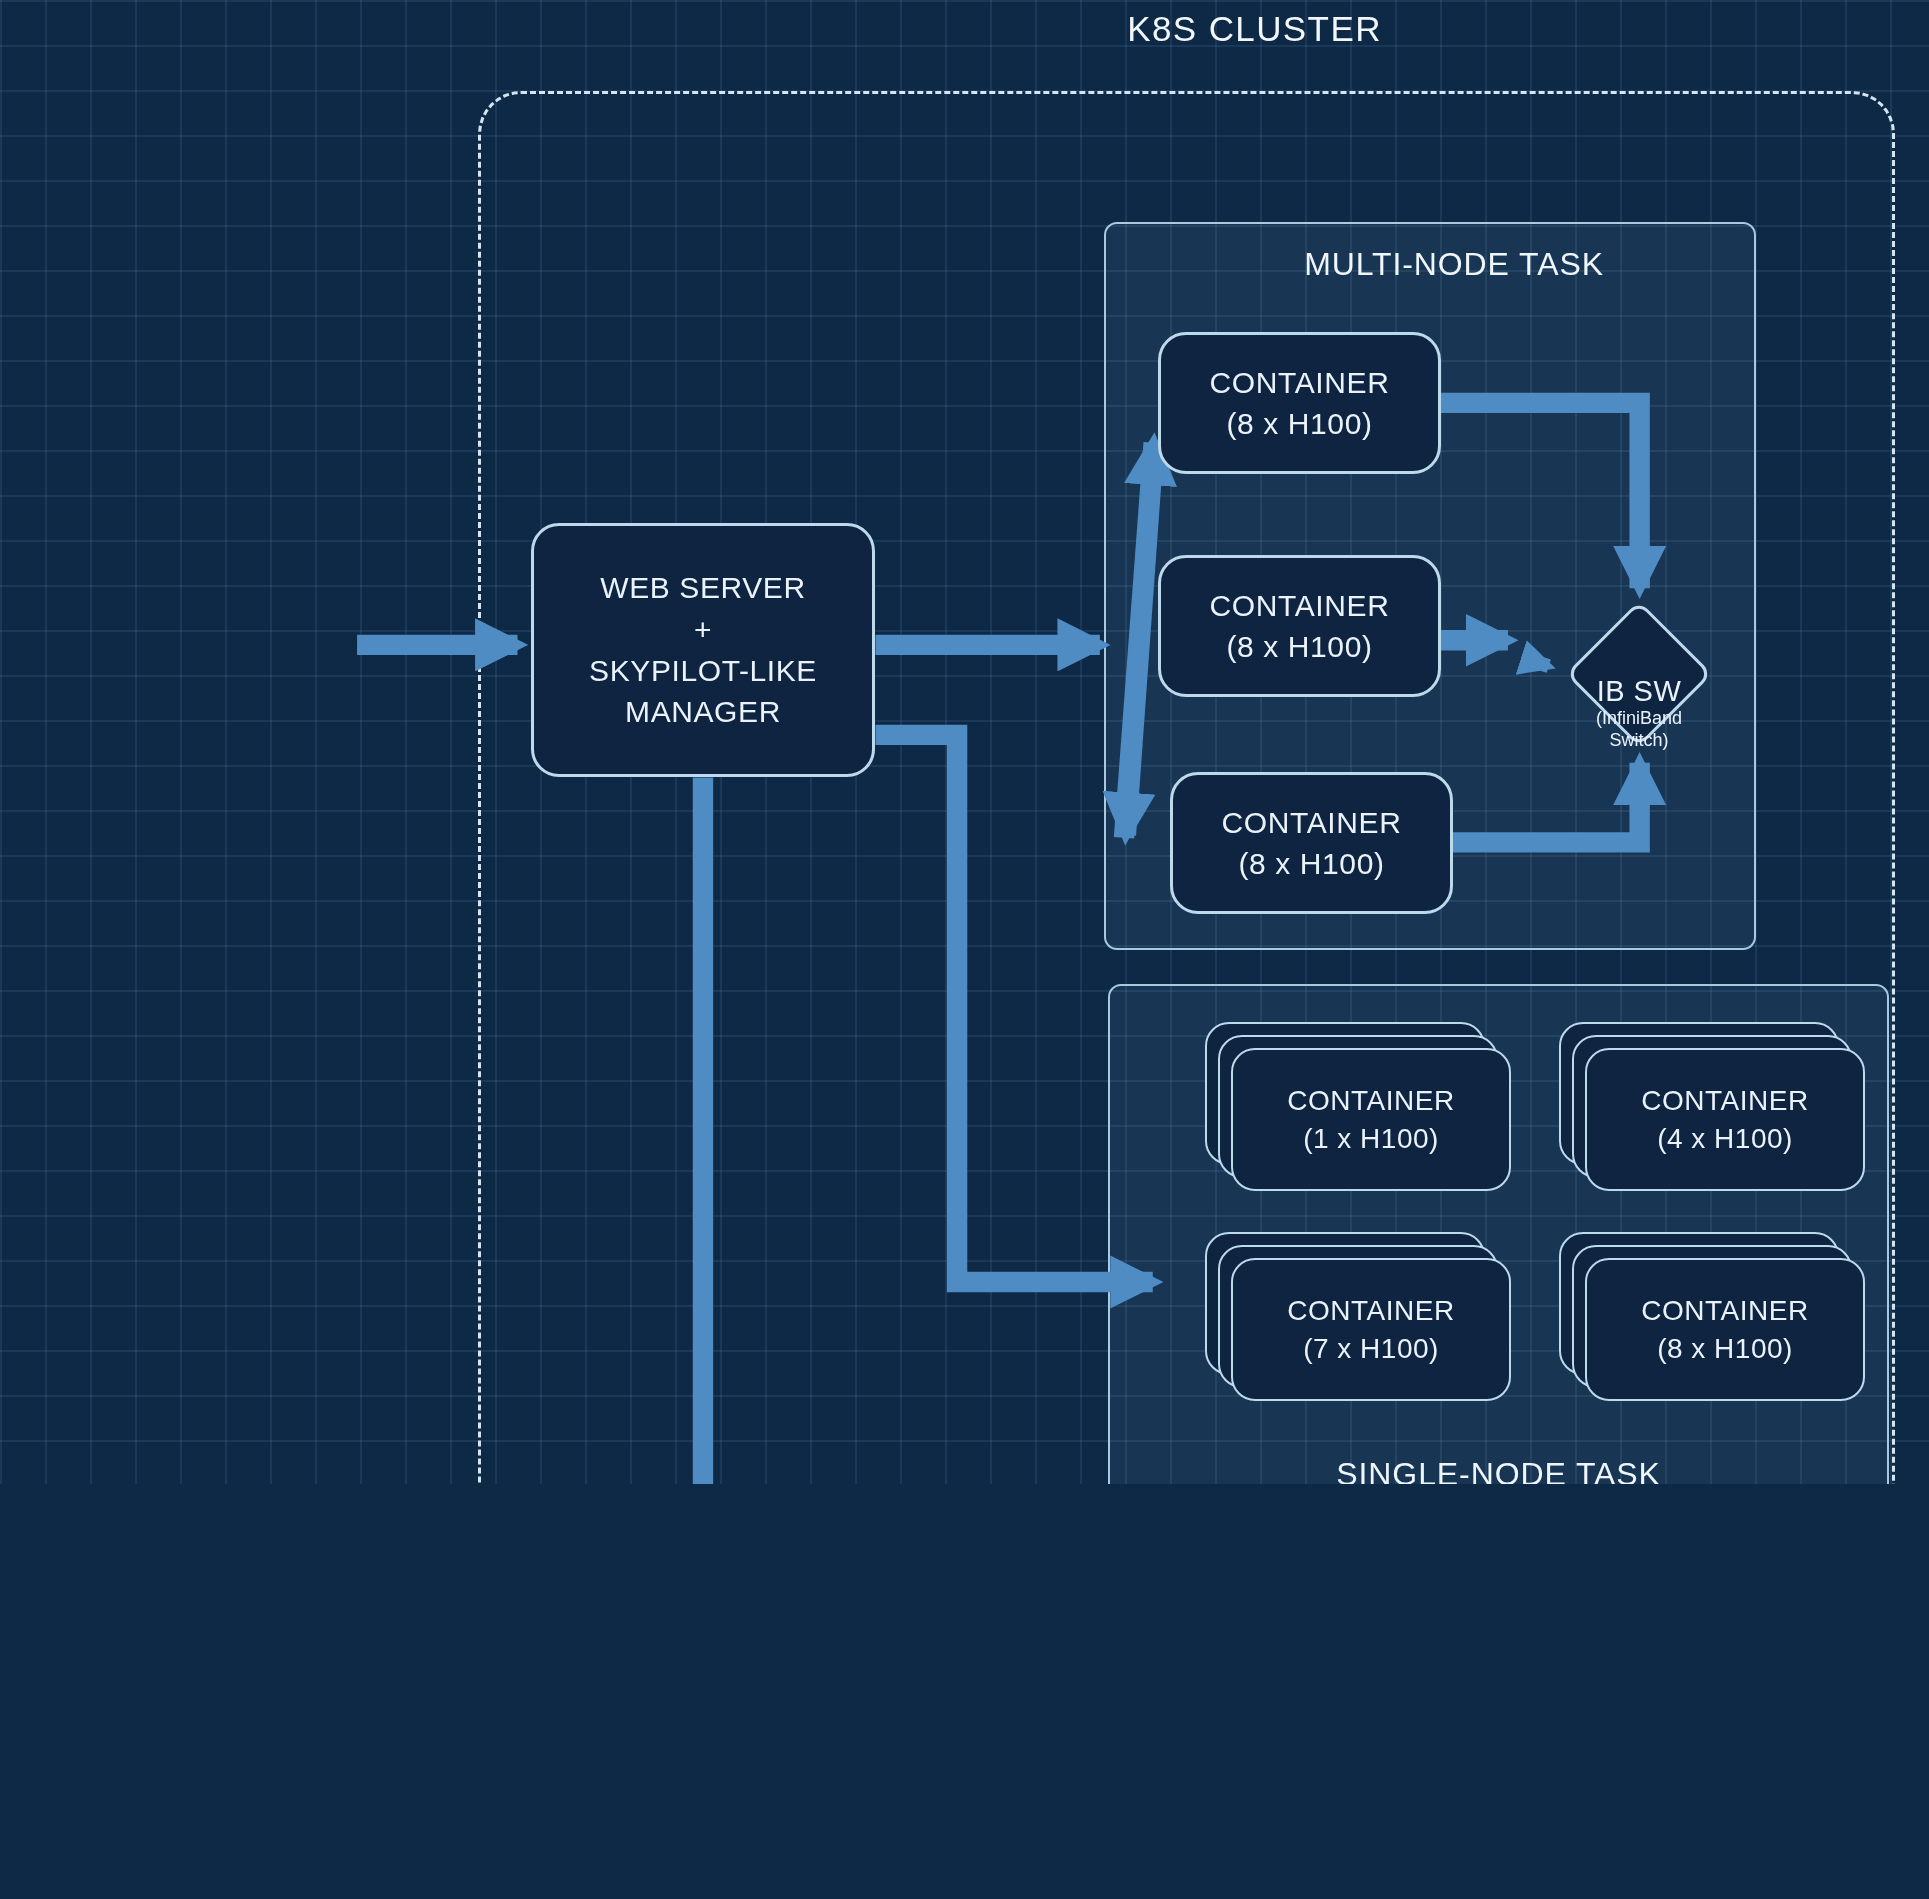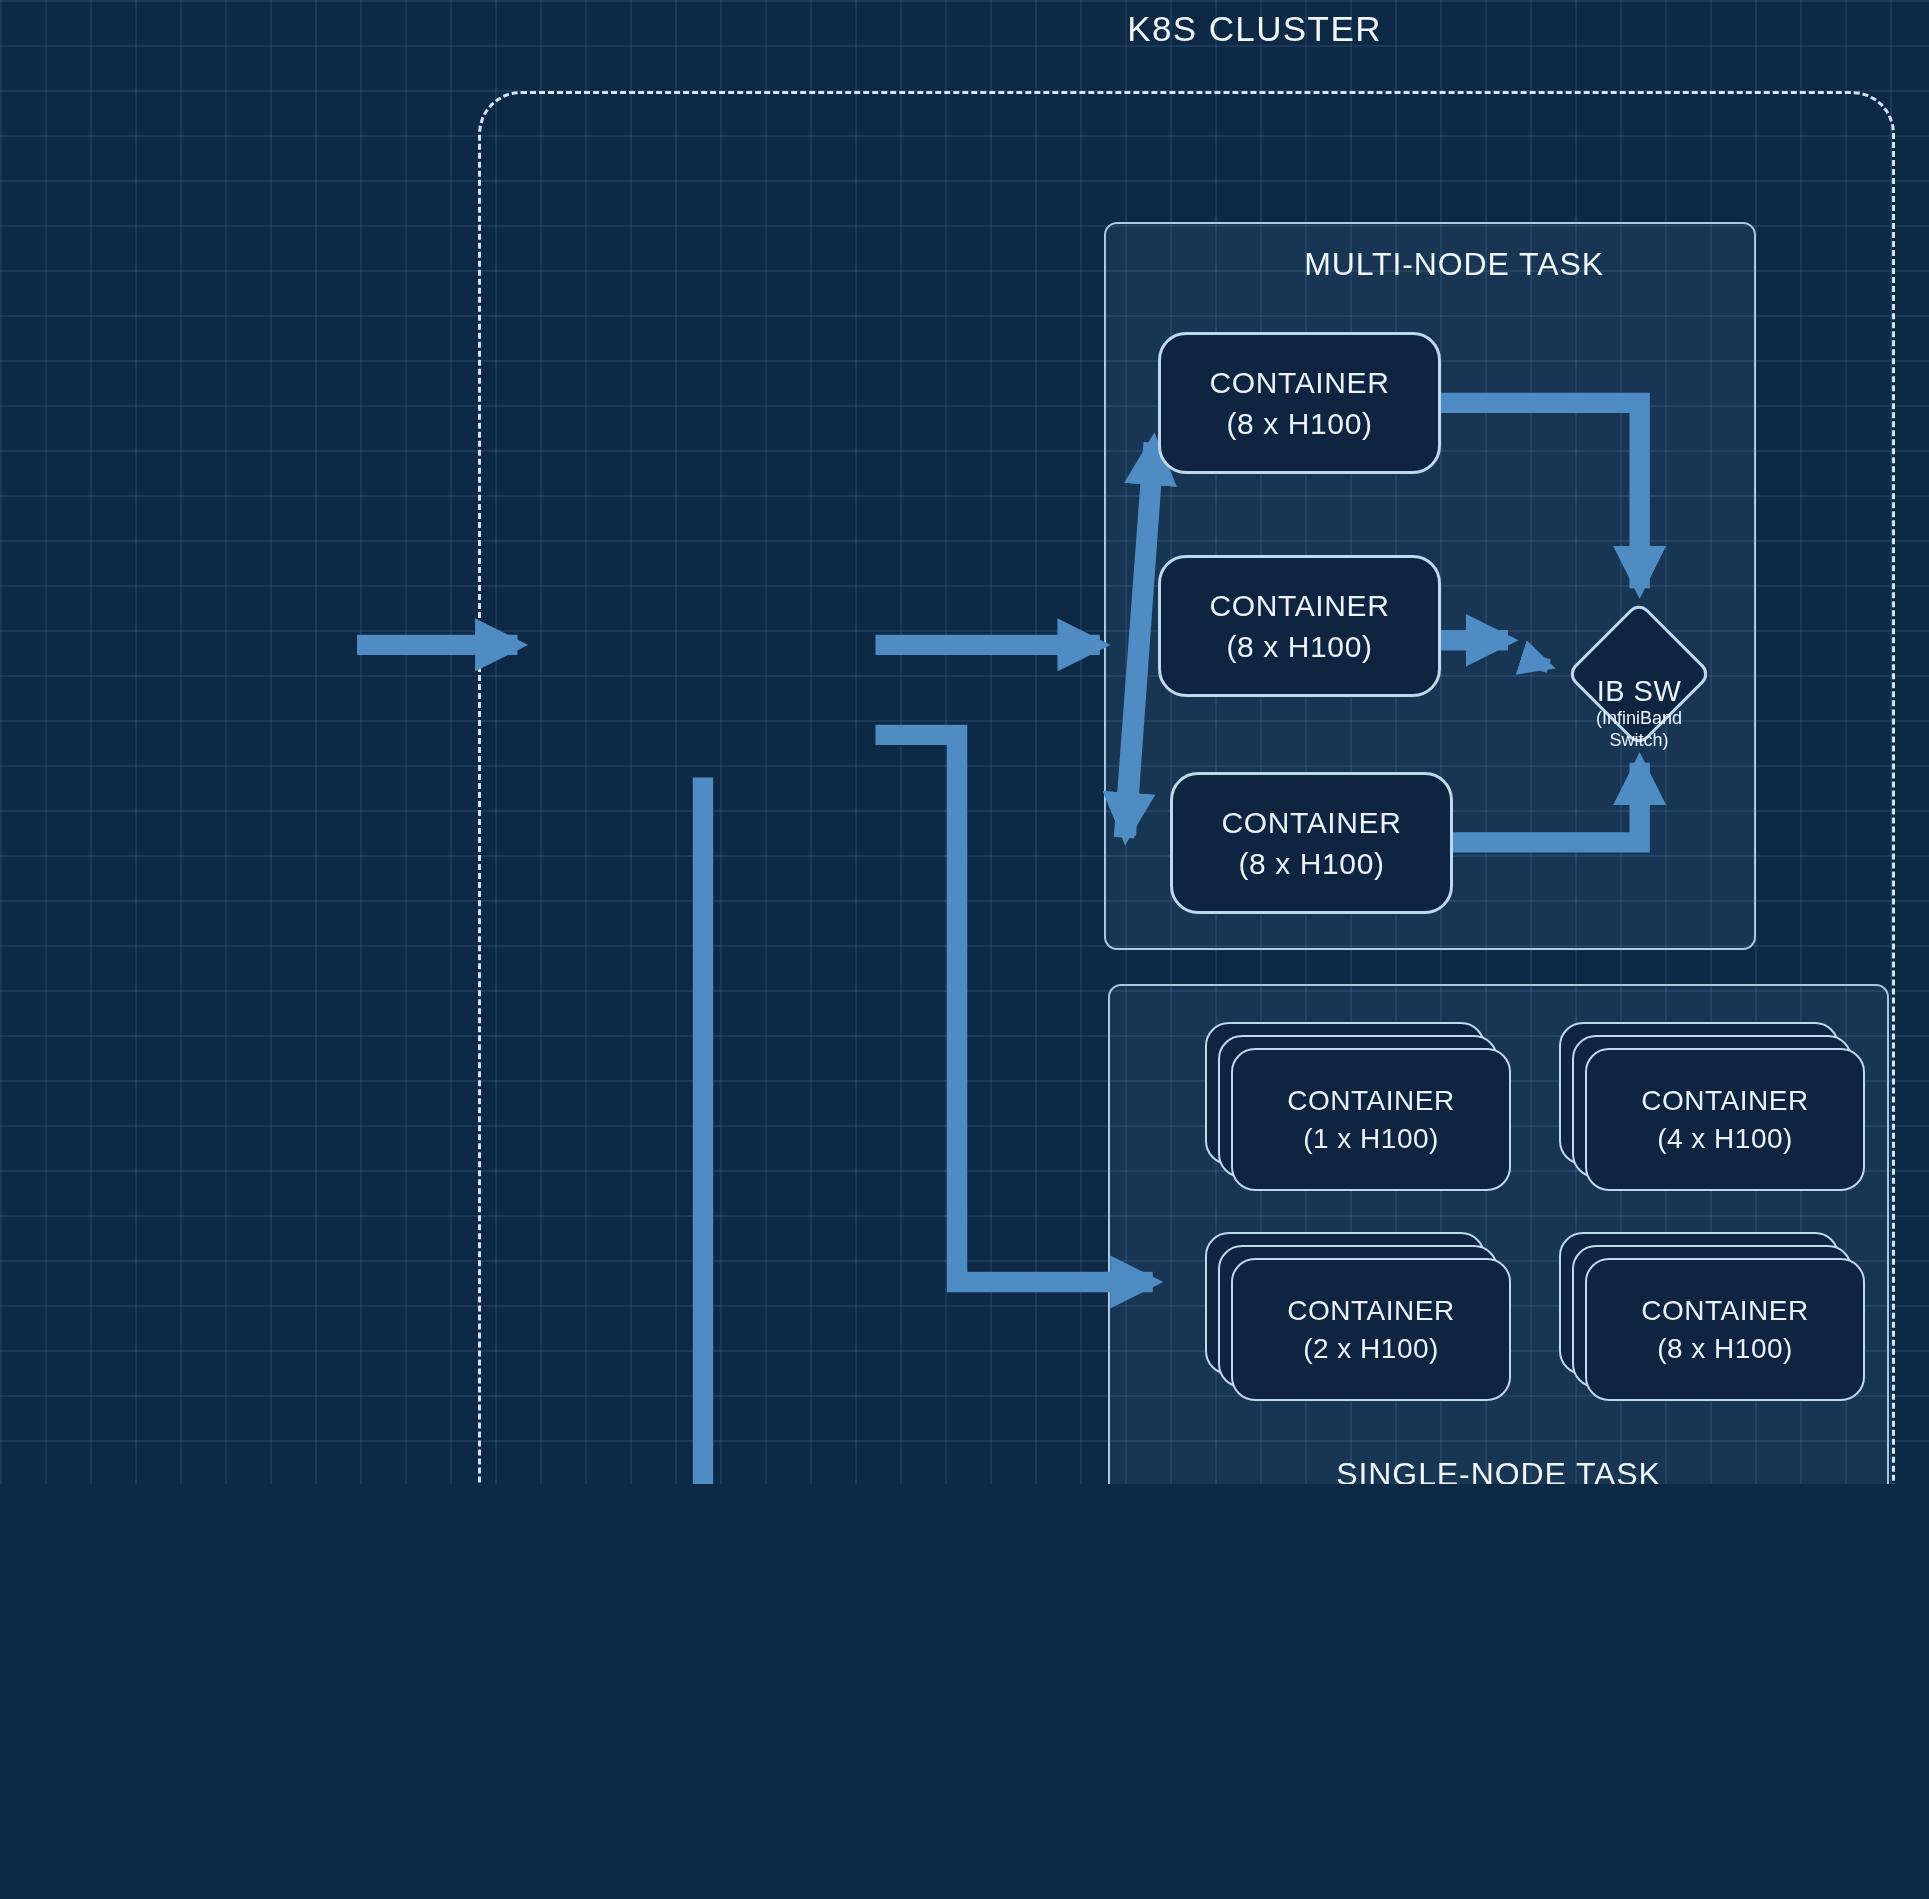--- a/index.html
+++ b/index.html
@@ -109,20 +109,26 @@
       <path d="M1627 1640 L1627 1664" marker-end="url(#ah)"></path>
     </g>
     <g>
       <path d="M690 1743 L690 1900 A630 45 0 0 0 1950 1900 L1950 1743" fill="#0f2742" stroke="#bdd9ec" stroke-width="4"></path>
       <ellipse cx="1320" cy="1743" rx="630" ry="45" fill="#0f2742" stroke="#bdd9ec" stroke-width="4"></ellipse>
     </g>
     <path d="M1978 1894 C1985 1923 1993 1931 2020 1938 C1993 1945 1985 1953 1978 1982 C1971 1953 1963 1945 1936 1938 C1963 1931 1971 1923 1978 1894 Z" fill="#ccd6df"></path>
   </svg>
 
 
+  <div class="node" style="left:531px; top:523px; width:344px; height:254px;">
+    <span class="ln">WEB SERVER</span>
+    <span class="ln">+</span>
+    <span class="ln">SKYPILOT-LIKE</span>
+    <span class="ln">MANAGER</span>
+  </div>
 
   <div class="node" style="left:1158px; top:332px; width:283px; height:142px;">
     <span class="ln">CONTAINER</span>
     <span class="ln">(8 x H100)</span>
   </div>
   <div class="node" style="left:1158px; top:555px; width:283px; height:142px;">
     <span class="ln">CONTAINER</span>
     <span class="ln">(8 x H100)</span>
   </div>
   <div class="node" style="left:1170px; top:772px; width:283px; height:142px;">
@@ -151,21 +157,21 @@
     <div class="card front">
       <span class="ln">CONTAINER</span>
       <span class="ln">(4 x H100)</span>
     </div>
   </div>
   <div class="stack" style="left:1231px; top:1258px;">
     <div class="card b2"></div>
     <div class="card b1"></div>
     <div class="card front">
       <span class="ln">CONTAINER</span>
-      <span class="ln">(2 x H100)</span>
+      <span class="ln">(7 x H100)</span>
     </div>
   </div>
   <div class="stack" style="left:1585px; top:1258px;">
     <div class="card b2"></div>
     <div class="card b1"></div>
     <div class="card front">
       <span class="ln">CONTAINER</span>
       <span class="ln">(8 x H100)</span>
     </div>
   </div>

